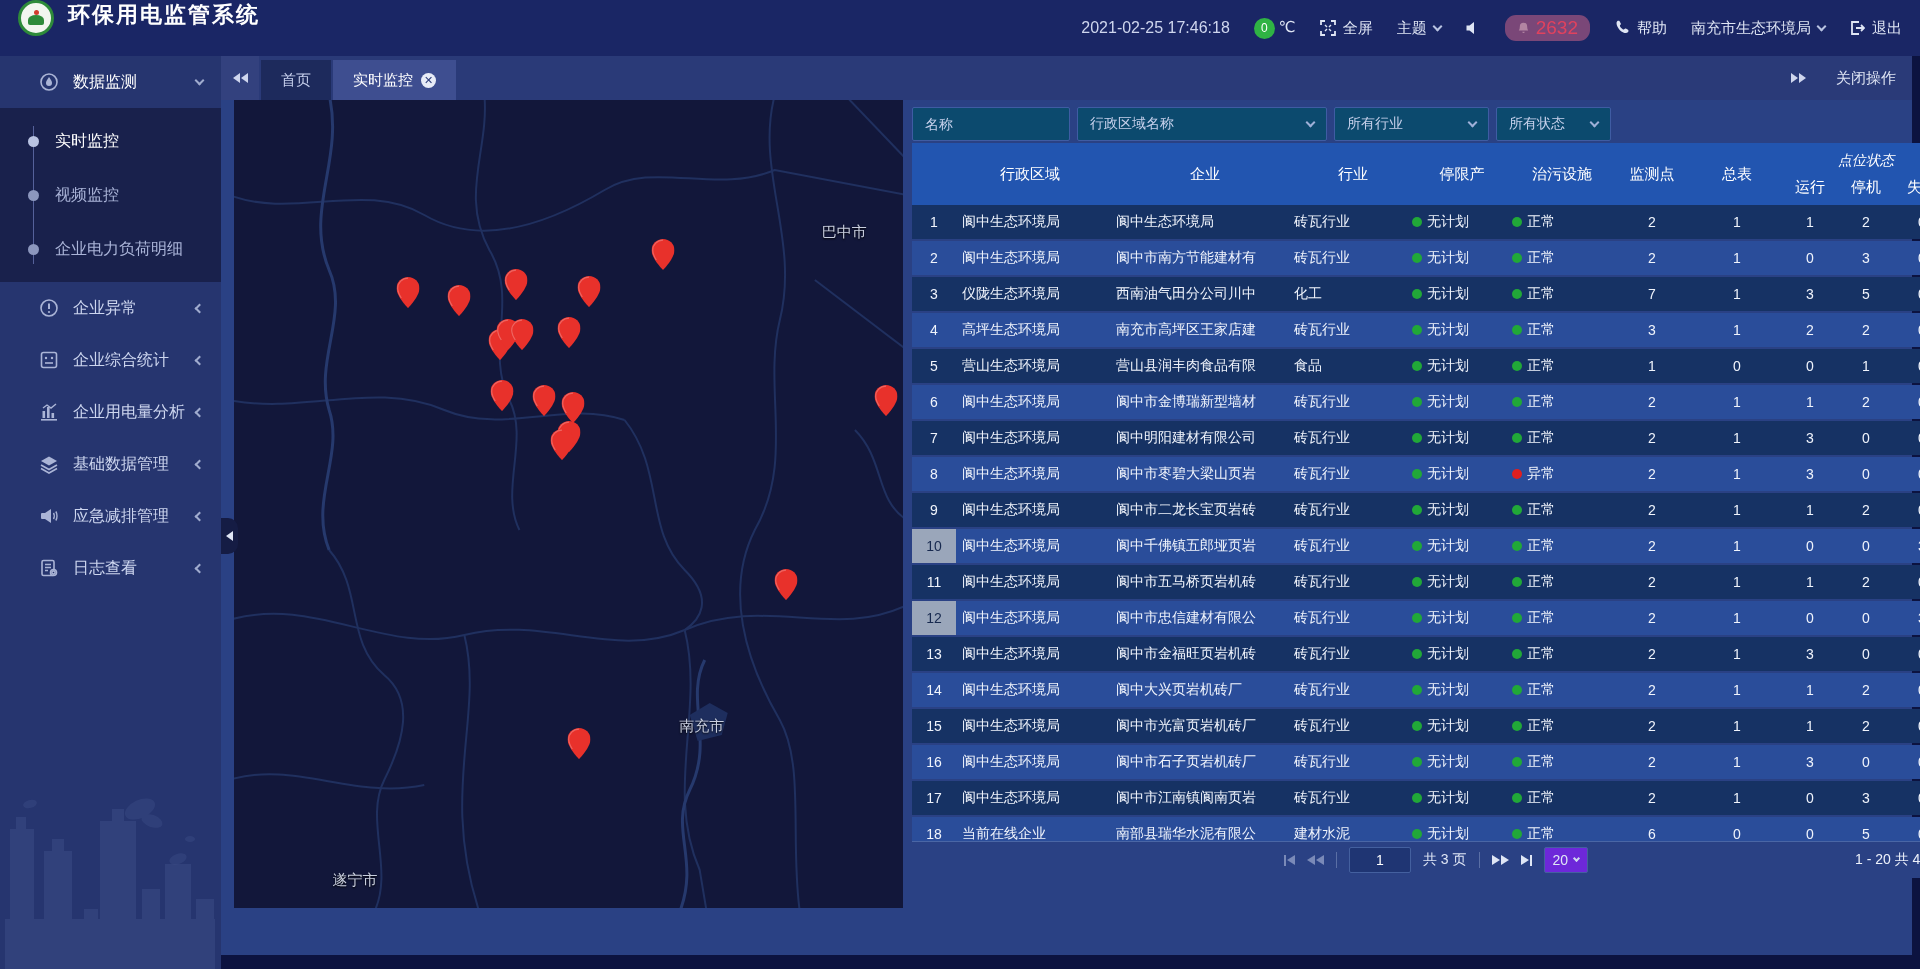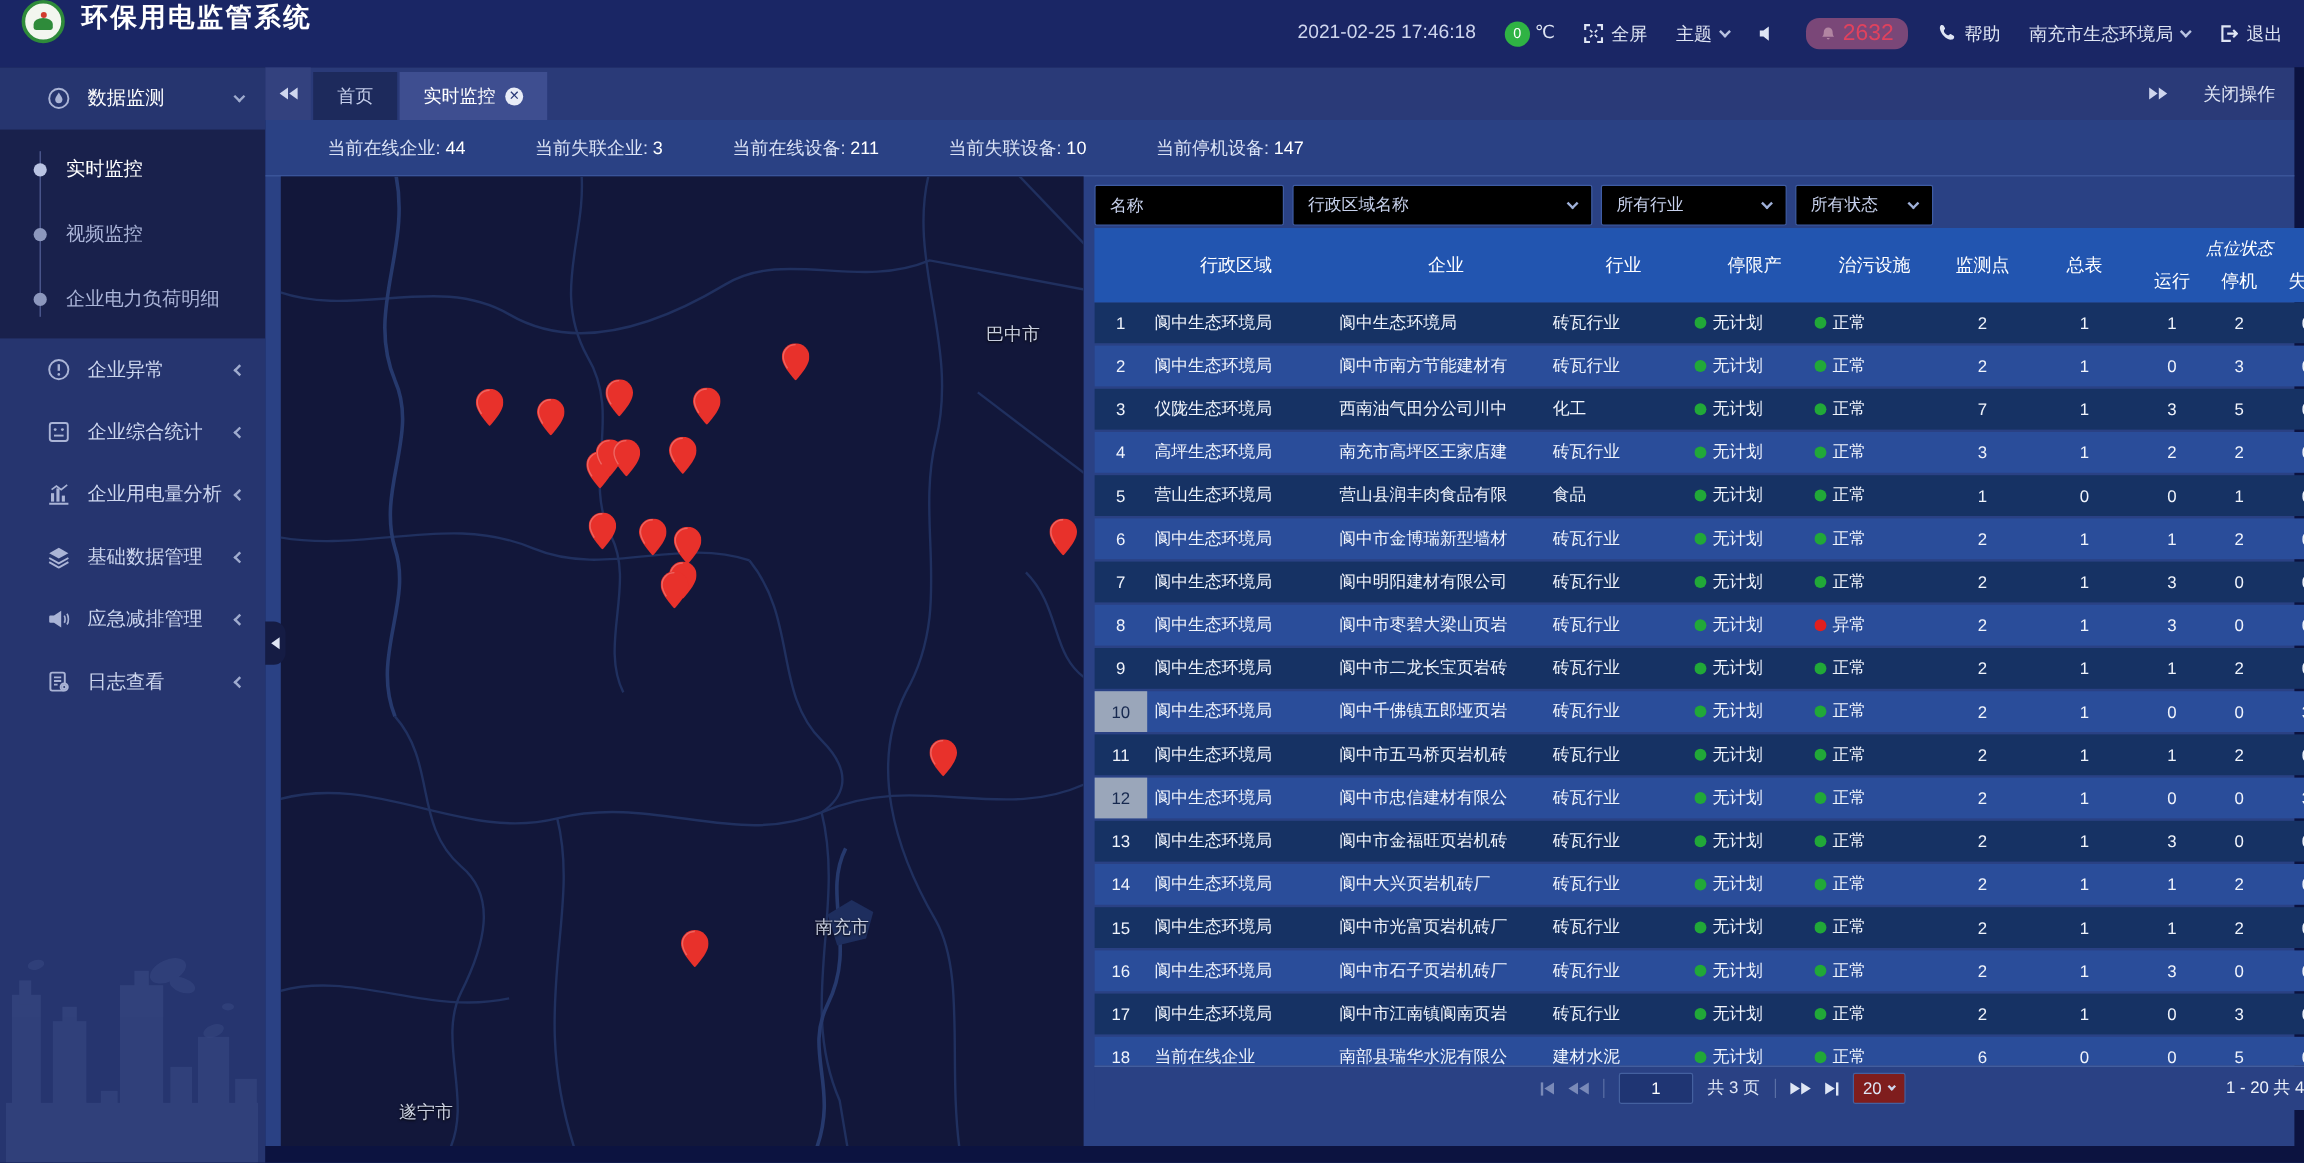--- a/index.html
+++ b/index.html
@@ -90,21 +90,21 @@
   
   .map-panel{ width:669px; height:808px; margin-left:13px; background:#12173a;
     position:relative; overflow:hidden; flex:0 0 auto;}
   .map-label{ position:absolute; transform:translate(-50%,-50%); color:#c9cfdf;
     font-size:15px; text-shadow:0 1px 2px #000; white-space:nowrap; pointer-events:none;}
   .pin{ position:absolute; width:23px; height:31px; transform:translate(-50%,-100%); cursor:pointer;}
 
   
   .right-panel{ flex:1; margin:0 8px 0 9px; display:flex; flex-direction:column; height:808px;}
   .filters{ height:43px; display:flex; align-items:center; gap:7px; padding-top:4px;}
-  .f-box{ height:34px; background:#000000; border:1px solid #3f5ca3; border-radius:2px;
+  .f-box{ height:34px; background:#0c4a6e; border:1px solid #3f5ca3; border-radius:2px;
     color:#c7d1ec; font-size:14px; display:flex; align-items:center; padding:0 12px;
     justify-content:space-between; cursor:pointer;}
   input.f-box{ cursor:text; }
   .f-box .chev{ border-color:#9fb0d8; }
   input.f-box::placeholder{ color:#c7d1ec; opacity:1;}
 
   .thead{ height:62px; background:#2255b0; display:flex; align-items:center;
     color:#fff; font-size:15px; margin-top:0;}
   .tbody{ flex:1; overflow:hidden; position:relative;}
   .t-row{ height:34px; margin-bottom:2px; display:flex; align-items:center; font-size:14px;
@@ -141,21 +141,21 @@
   .pg-btn{ display:flex; align-items:center; gap:1px; cursor:pointer;}
   .pg-btn .bar{ width:2px; height:11px; background:#7a8ab8;}
   .pg-btn.bright .bar{ background:#dfe6f5;}
   .tri-pl{ width:0;height:0;border-style:solid;border-width:5.5px 8px 5.5px 0;
     border-color:transparent #7a8ab8 transparent transparent;}
   .tri-pr{ width:0;height:0;border-style:solid;border-width:5.5px 0 5.5px 8px;
     border-color:transparent transparent transparent #dfe6f5;}
   .pg-sep{ width:1px; height:16px; background:#5a6fa5;}
   .pg-input{ width:62px; height:26px; background:#1f3573; border:1px solid #44609f;
     color:#fff; text-align:center; font-size:14px; border-radius:2px;}
-  .pg-size{ height:26px; background:#7f1d1d; border:1px solid #44609f; border-radius:2px;
+  .pg-size{ height:26px; background:#6d28d9; border:1px solid #44609f; border-radius:2px;
     display:flex; align-items:center; gap:6px; padding:0 8px; cursor:pointer;}
   .pg-size .chev{ width:5px; height:5px; border-color:#cfd6ee;}
   .pg-total{ position:absolute; right:14px; color:#eef2fb;}
 </style>
 </head>
 <body>
 
 <div class="app-header">
   <div class="logo"></div>
   <div class="app-title">环保用电监管系统</div>
@@ -329,27 +329,20 @@
       <span class="dbl-tri">
           <span class="tri-sr"></span>
           <span class="tri-sr"></span>
         </span>
       <span>关闭操作</span>
     </div>
   </div>
 
   <div class="content">
 
-    <div class="stats-bar" id="stats-bar">
-        <span class="stat-item"><span>当前在线企业:</span><b>44</b></span>
-        <span class="stat-item"><span>当前失联企业:</span><b>3</b></span>
-        <span class="stat-item"><span>当前在线设备:</span><b>211</b></span>
-        <span class="stat-item"><span>当前失联设备:</span><b>10</b></span>
-        <span class="stat-item"><span>当前停机设备:</span><b>147</b></span>
-      </div>
 
     <div class="content-body">
 
       <div class="map-panel">
         <svg width="100%" height="100%" viewBox="0 0 668 808" preserveAspectRatio="none" style="position:absolute;left:0;top:0;">
           <g fill="none" stroke="#20305f" stroke-width="2">
             <path d="M-5,95 C60,120 130,80 190,115 C250,150 320,120 370,90 C420,60 480,95 540,70 L672,95"></path>
             <path d="M250,-5 C255,50 225,95 255,150 C285,200 250,250 275,300 C295,340 265,390 285,430"></path>
             <path d="M-5,300 C70,315 140,280 210,310 C270,335 330,300 390,320"></path>
             <path d="M540,-5 C520,70 565,140 545,220 C528,290 560,360 520,430 C490,490 510,560 545,620 C570,665 555,740 565,812"></path>

